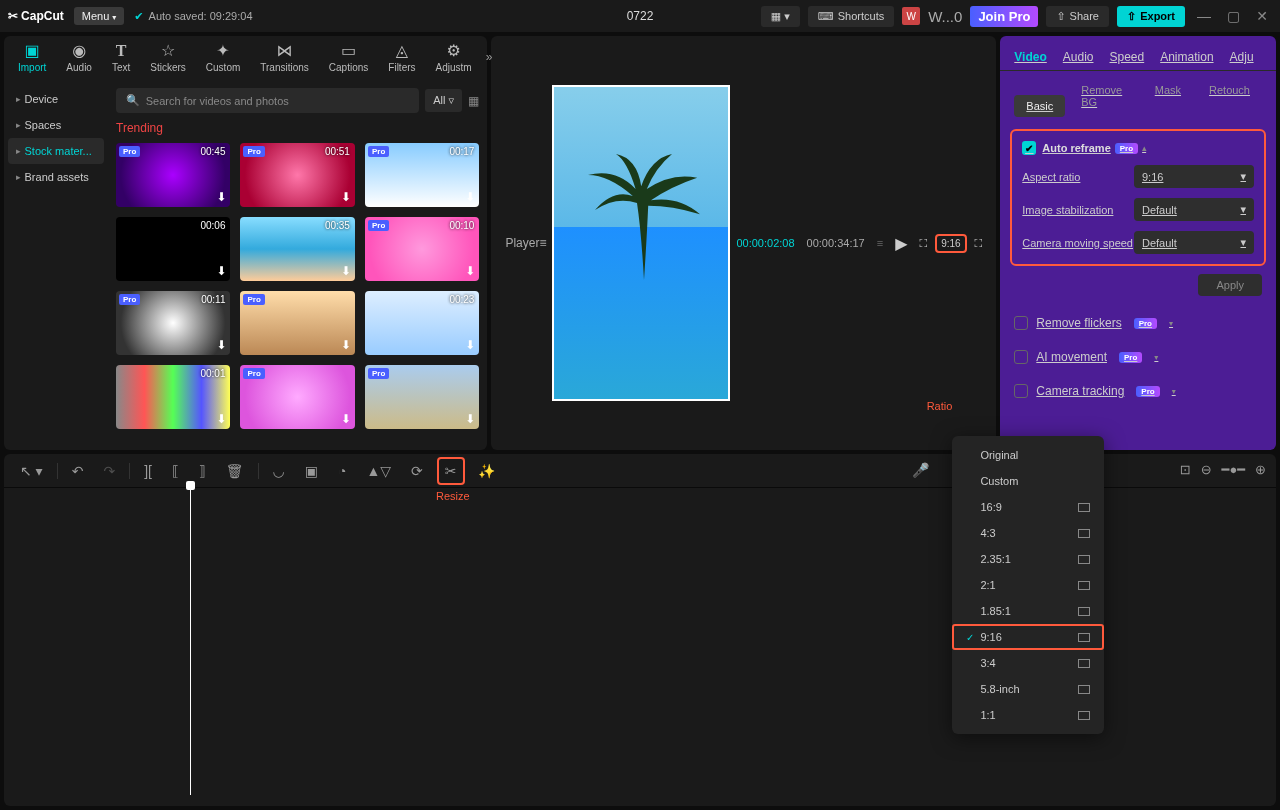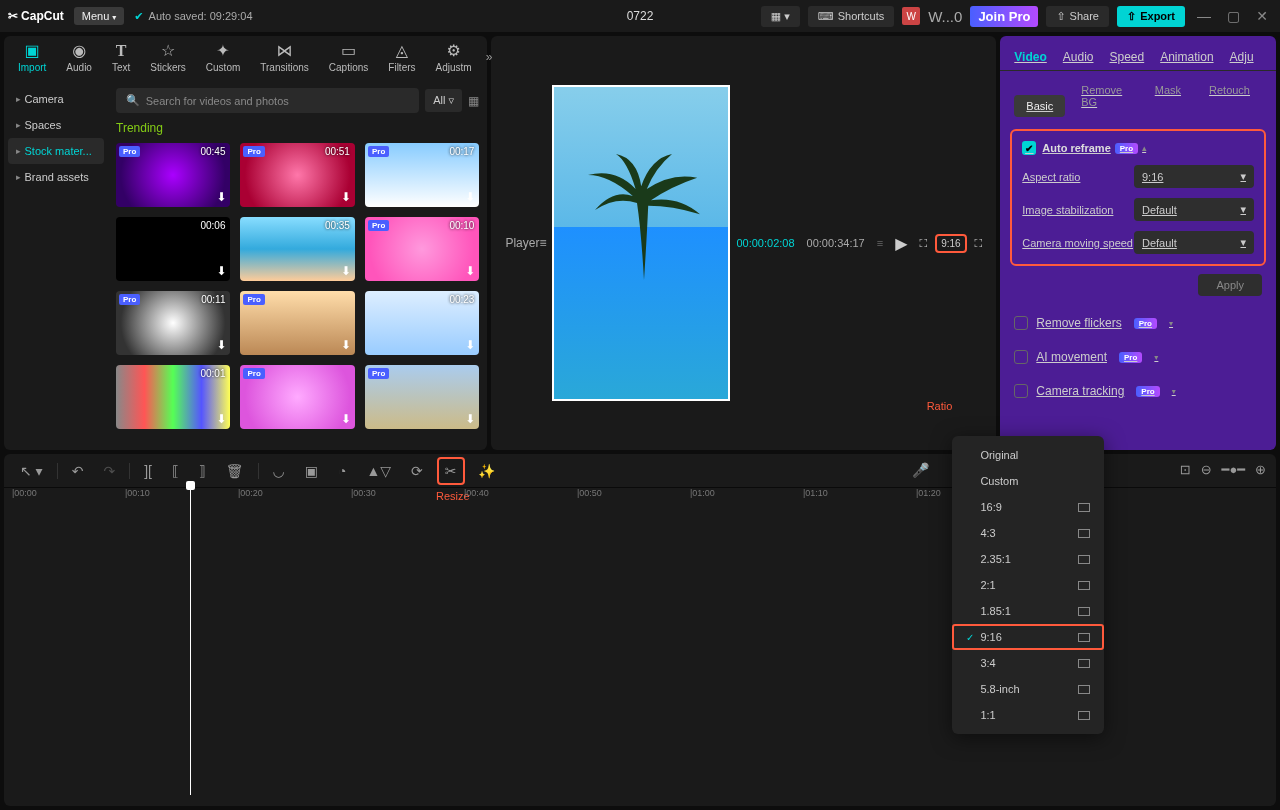--- a/index.html
+++ b/index.html
@@ -30,21 +30,21 @@
 .left-inner { display: flex; width: 100%; margin-top: 46px; }
 .tree { width: 104px; padding: 4px; }
 .tree-item { padding: 7px 8px; border-radius: 4px; color: #ccc; font-size: 11px; cursor: pointer; display: flex; align-items: center; gap: 4px; }
 .tree-item::before { content: "▸"; font-size: 9px; color: #888; }
 .tree-item.active { background: #2a2a2a; color: #00d4d4; }
 
 .media { flex: 1; padding: 6px 8px; }
 .search-row { display: flex; gap: 6px; margin-bottom: 8px; align-items: center; }
 .search { flex: 1; background: #2a2a2a; border-radius: 4px; padding: 6px 10px; color: #888; font-size: 11px; display: flex; align-items: center; gap: 6px; }
 .all-btn { background: #2a2a2a; padding: 5px 8px; border-radius: 3px; font-size: 11px; color: #ccc; }
-.trending { font-size: 12px; color: #84cc16; margin-bottom: 8px; }
+.trending { font-size: 12px; color: #ef4444; margin-bottom: 8px; }
 .thumbs { display: grid; grid-template-columns: repeat(3, 1fr); gap: 10px; }
 .thumb { background: #333; border-radius: 4px; position: relative; height: 64px; overflow: hidden; }
 .thumb .pro { position: absolute; top: 3px; left: 3px; background: #4a5fff; color: #fff; font-size: 8px; padding: 1px 4px; border-radius: 2px; font-weight: 600; }
 .thumb .dur { position: absolute; top: 3px; right: 5px; color: #fff; font-size: 10px; text-shadow: 0 0 3px #000; }
 .thumb .dl { position: absolute; bottom: 3px; right: 4px; color: #fff; font-size: 12px; }
 
 .player { flex: 1; background: #1a1a1a; margin: 4px 2px 0 2px; border-radius: 6px; display: flex; flex-direction: row; padding: 8px; position: relative; }
 .player-head { display: flex; justify-content: space-between; align-items: center; padding: 4px 6px; color: #aaa; font-size: 12px; }
 .canvas { flex: 1; display: flex; align-items: center; justify-content: center; }
 .preview { width: 178px; height: 316px; background: linear-gradient(180deg, #87ceeb 0%, #5bb8e8 45%, #1e90ff 45%, #2aa8d8 100%); position: relative; border: 2px solid #fff; }
@@ -158,21 +158,21 @@
       <span class="icon">⚙</span>
       <span>Adjustm</span>
     </div>
   <span class="chev">»</span>
 </div>
 
 <div class="main">
   <div class="left-panel">
     <div class="left-inner">
       <div class="tree">
-        <div class="tree-item">Camera</div>
+        <div class="tree-item">Device</div>
         <div class="tree-item">Spaces</div>
         <div class="tree-item active">Stock mater...</div>
         <div class="tree-item">Brand assets</div>
       </div>
       <div class="media">
         <div class="search-row">
           <div class="search">🔍 <span>Search for videos and photos</span></div>
           <div class="all-btn"><span>All</span> ▿</div>
           <span style="color:#888">▦</span>
         </div>
@@ -355,32 +355,20 @@
     <span class="tl-tool">✨</span>
     <span class="mic">🎤</span>
     <div class="tl-right-tools">
       <span>⊡</span>
       <span>⊖</span>
       <span>━●━</span>
       <span>⊕</span>
     </div>
   </div>
   <div class="resize-label">Resize</div>
-  <div class="tl-ruler" id="ruler">
-      <span style="left: 8px;">|00:00</span>
-      <span style="left: 121px;">|00:10</span>
-      <span style="left: 234px;">|00:20</span>
-      <span style="left: 347px;">|00:30</span>
-      <span style="left: 460px;">|00:40</span>
-      <span style="left: 573px;">|00:50</span>
-      <span style="left: 686px;">|01:00</span>
-      <span style="left: 799px;">|01:10</span>
-      <span style="left: 912px;">|01:20</span>
-      <span style="left: 1025px;">|01:30</span>
-    </div>
 
 </div>
 
 <div class="playhead"></div>
 
 <div class="ratio-menu" id="ratioMenu">
     <div class="ratio-opt">
       <span class="lbl"><span class="chk" style="visibility:hidden">✓</span>Original</span>
     </div>
     <div class="ratio-opt">

